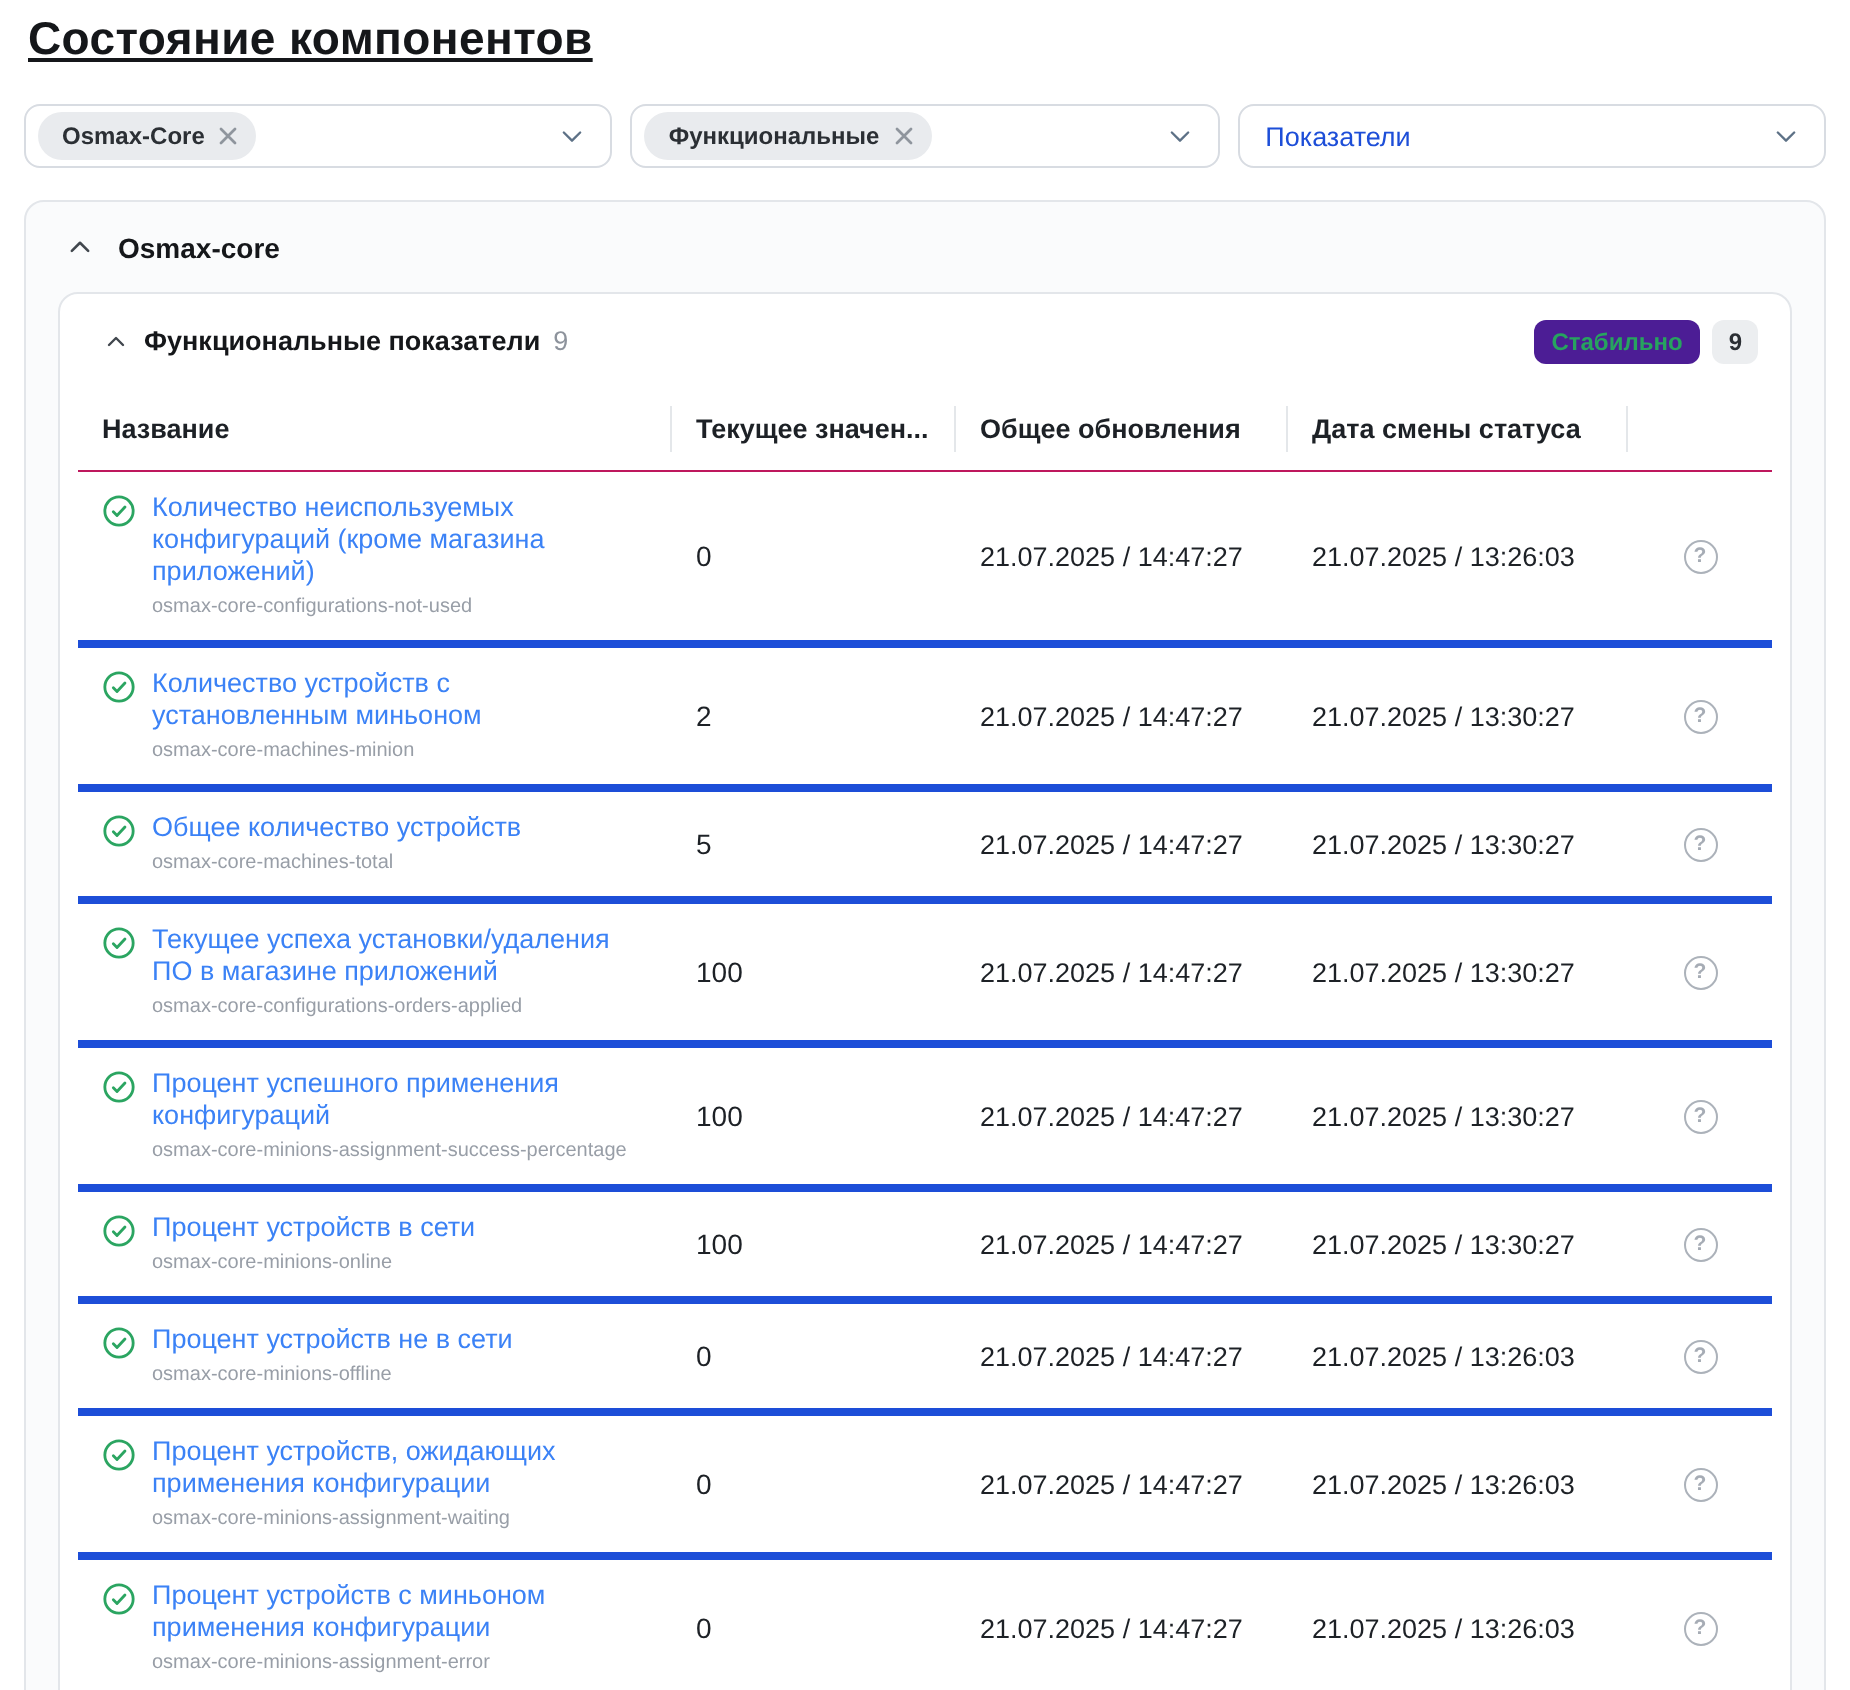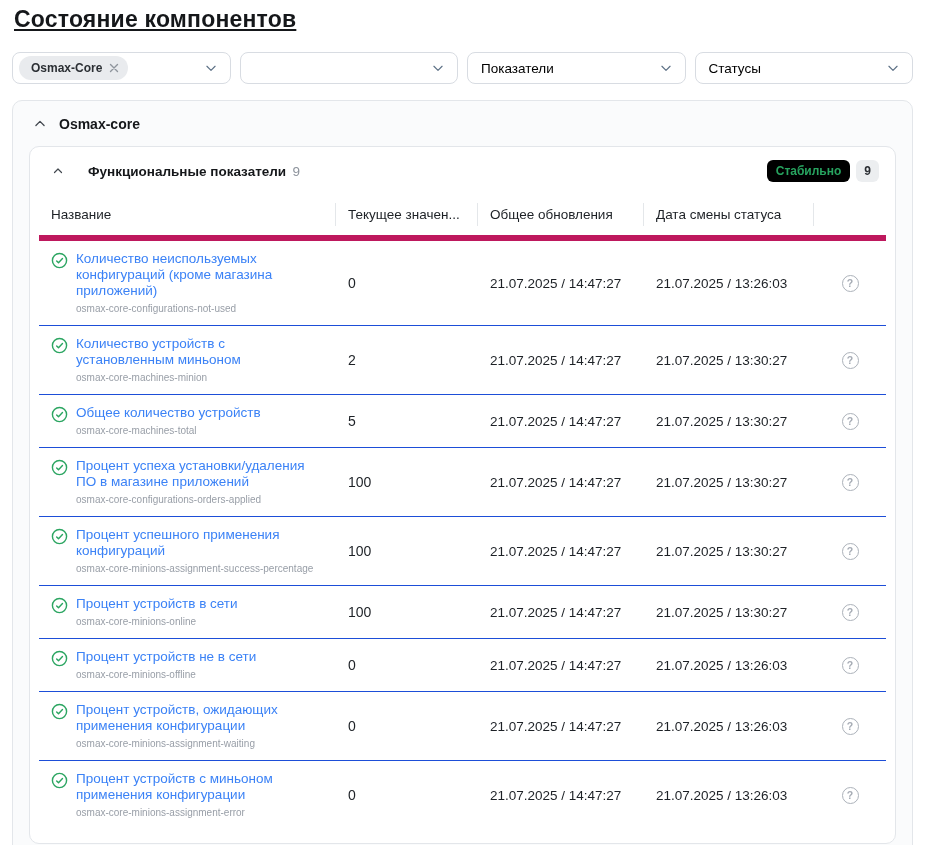--- a/index.html
+++ b/index.html
@@ -26,21 +26,21 @@
     height: 32px;
     border: 1px solid #d8dce2;
     border-radius: 8px;
     background: #fff;
     display: flex;
     align-items: center;
     padding: 0 12px 0 6px;
     cursor: pointer;
   }
   .filter .spacer { flex: 1; }
-  .filter-placeholder { color: #000000; font-size: 13.5px; padding-left: 7px; }
+  .filter-placeholder { color: #1d4ed8; font-size: 13.5px; padding-left: 7px; }
   .tag {
     display: inline-flex;
     align-items: center;
     gap: 7px;
     background: #e9ebee;
     border-radius: 14px;
     padding: 5px 9px 5px 12px;
     font-size: 12px;
     font-weight: 700;
     color: #2b2f34;
@@ -71,29 +71,29 @@
   .panel-title { font-size: 14px; font-weight: 700; color: #15171a; }
   .card {
     margin: 0 16px;
     border: 1px solid #e3e6ea;
     border-radius: 10px;
     background: #ffffff;
   }
   .card-header {
     display: flex;
     align-items: center;
-    gap: 24px;
+    gap: 8px;
     padding: 13px 16px 12px 22px;
     cursor: pointer;
   }
   .card-title { font-size: 13.5px; font-weight: 700; color: #15171a; }
   .card-count { font-size: 13.5px; color: #8d939c; margin-left: 2px; }
   .badges { margin-left: auto; display: flex; gap: 6px; align-items: center; }
   .badge-status {
-    background: #000000;
+    background: #4c1d95;
     color: #27a35f;
     font-size: 12px;
     font-weight: 700;
     border-radius: 6px;
     padding: 4px 9px;
   }
   .badge-count {
     background: #eceef0;
     color: #2b2f34;
     font-size: 12px;
@@ -105,39 +105,39 @@
   .table-wrap { padding: 0 9px 14px; }
   table { width: 100%; border-collapse: collapse; table-layout: fixed; }
   col.c-name  { width: auto; }
   col.c-value { width: 142px; }
   col.c-date1 { width: 166px; }
   col.c-date2 { width: 170px; }
   col.c-help  { width: 72px; }
   thead th {
     text-align: left;
     font-size: 13.5px;
-    font-weight: 400;
+    font-weight: 700;
     color: #1d2126;
     padding: 13px 12px;
     position: relative;
-    border-bottom: 6px solid #be185d;
+    border-bottom: 1px solid #be185d;
     white-space: nowrap;
     overflow: hidden;
     text-overflow: ellipsis;
   }
   thead th:not(:last-child)::after {
     content: "";
     position: absolute;
     right: 0;
     top: 9px;
     bottom: 9px;
     width: 1px;
     background: #e4e7ea;
   }
-  tbody tr:not(:first-child) td { border-top: 1px solid #1d4ed8; }
+  tbody tr:not(:first-child) td { border-top: 4px solid #1d4ed8; }
   td {
     padding: 10px 12px;
     font-size: 13.5px;
     color: #1d2126;
     vertical-align: middle;
   }
   .name-wrap { display: flex; gap: 8px; align-items: flex-start; }
   .status-icon { display: inline-flex; line-height: 0; margin-top: 1px; flex: none; }
   .metric-title { font-size: 13.5px; line-height: 16px; color: #3b82f6; }
   .metric-code {
@@ -185,47 +185,46 @@
       </span>
       <span class="spacer"></span>
       <span class="chev-down">
         <svg width="14" height="14" viewBox="0 0 24 24" fill="none" stroke="#5d7186" stroke-width="2" stroke-linecap="round" stroke-linejoin="round">
             <polyline points="5 9 12 16 19 9"></polyline>
           </svg>
       </span>
     </div>
 
     <div class="filter">
+      <span class="tag">
+        <span>Функциональные</span>
+        <span class="x">
+          <svg width="10" height="10" viewBox="0 0 10 10" stroke="#8f959d" stroke-width="1.4" stroke-linecap="round">
+              <path d="M1.5 1.5 L8.5 8.5 M8.5 1.5 L1.5 8.5"></path>
+            </svg>
+        </span>
+      </span>
       <span class="spacer"></span>
       <span class="chev-down">
         <svg width="14" height="14" viewBox="0 0 24 24" fill="none" stroke="#5d7186" stroke-width="2" stroke-linecap="round" stroke-linejoin="round">
             <polyline points="5 9 12 16 19 9"></polyline>
           </svg>
       </span>
     </div>
 
     <div class="filter">
       <span class="filter-placeholder">Показатели</span>
       <span class="spacer"></span>
       <span class="chev-down">
         <svg width="14" height="14" viewBox="0 0 24 24" fill="none" stroke="#5d7186" stroke-width="2" stroke-linecap="round" stroke-linejoin="round">
             <polyline points="5 9 12 16 19 9"></polyline>
           </svg>
       </span>
     </div>
 
-    <div class="filter">
-      <span class="filter-placeholder">Статусы</span>
-      <span class="spacer"></span>
-      <span class="chev-down">
-        <svg width="14" height="14" viewBox="0 0 24 24" fill="none" stroke="#5d7186" stroke-width="2" stroke-linecap="round" stroke-linejoin="round">
-            <polyline points="5 9 12 16 19 9"></polyline>
-          </svg>
-      </span>
-    </div>
 
   </div>
 
   <div class="panel">
 
     <div class="panel-header">
       <span style="line-height:0">
         <svg width="14" height="14" viewBox="0 0 24 24" fill="none" stroke="#41474e" stroke-width="2.2" stroke-linecap="round" stroke-linejoin="round">
             <polyline points="5 14.5 12 7.5 19 14.5"></polyline>
           </svg>
@@ -342,21 +341,21 @@
   <tr>
     <td>
       <div class="name-wrap">
         <span class="status-icon">
           <svg width="17" height="17" viewBox="0 0 24 24" fill="none" stroke="#2ba561" stroke-width="2" stroke-linecap="round" stroke-linejoin="round">
                         <circle cx="12" cy="12" r="10"></circle>
                         <path d="M8 12.6l2.6 2.6 5.6-6"></path>
                       </svg>
         </span>
         <div class="name-text">
-          <div class="metric-title">Процент успеха установки/удаления ПО в магазине приложений</div>
+          <div class="metric-title">Текущее успеха установки/удаления ПО в магазине приложений</div>
           <div class="metric-code">osmax-core-configurations-orders-applied</div>
         </div>
       </div>
     </td>
     <td class="c-value-cell">100</td>
     <td class="c-date-cell">21.07.2025 / 14:47:27</td>
     <td class="c-date-cell">21.07.2025 / 13:30:27</td>
     <td class="c-help-cell">
       <span class="help-icon">?</span>
     </td>

